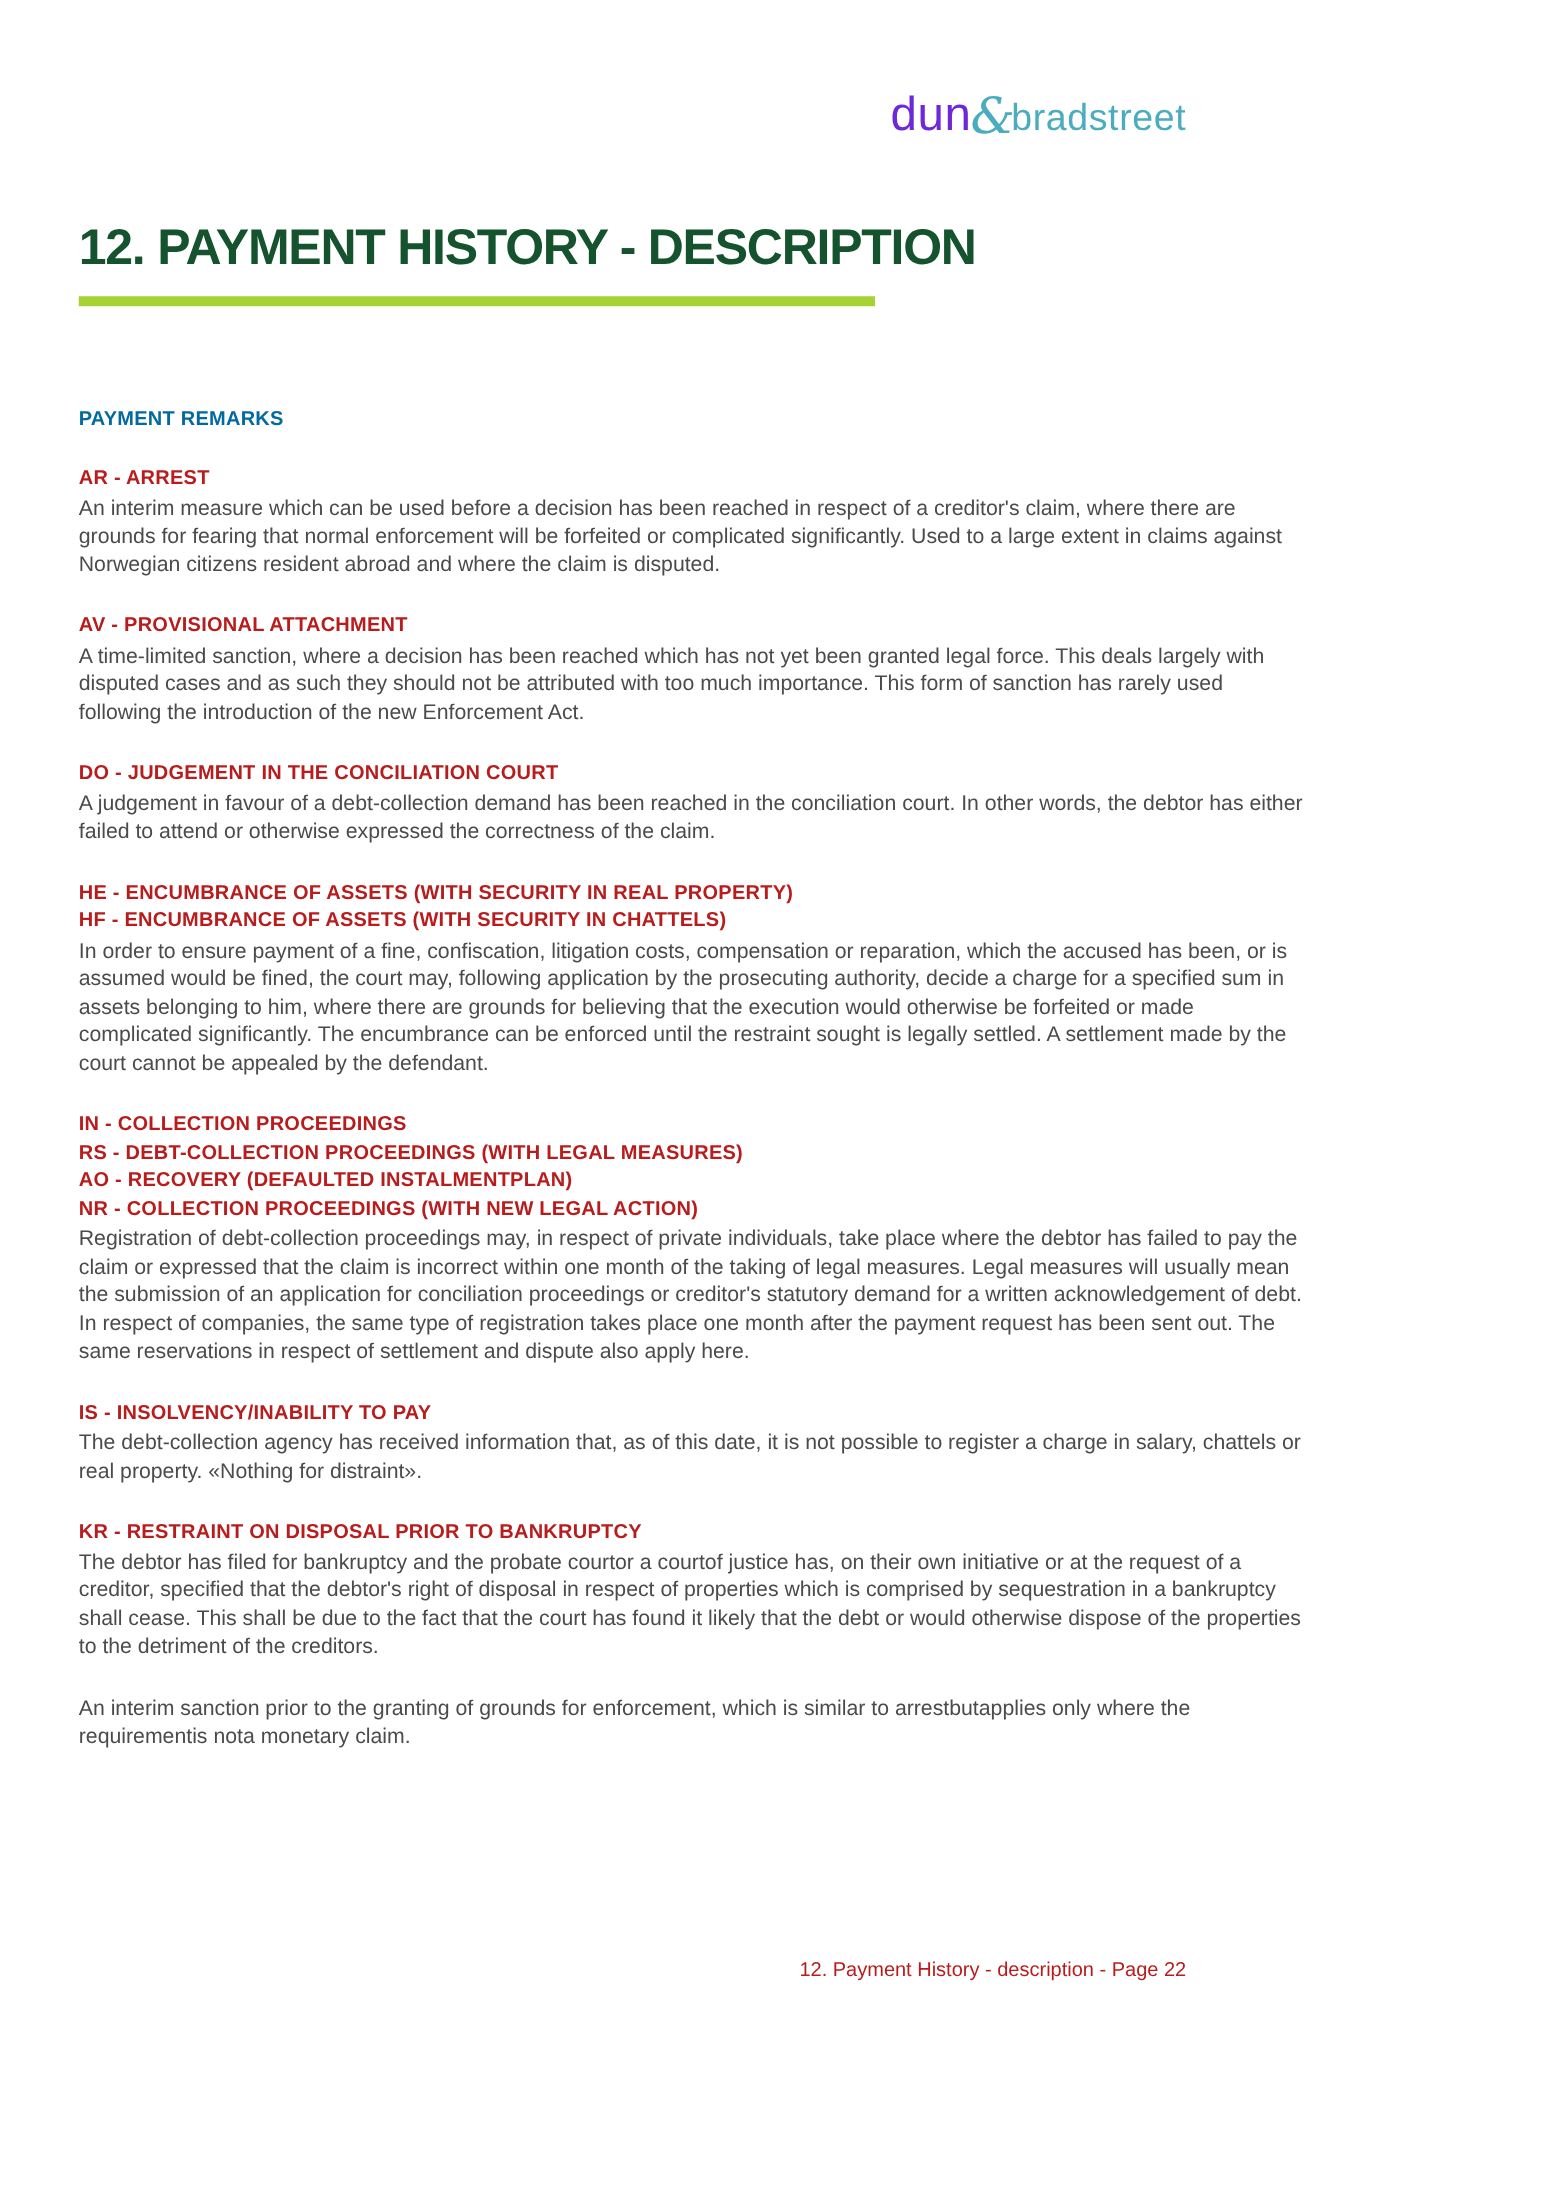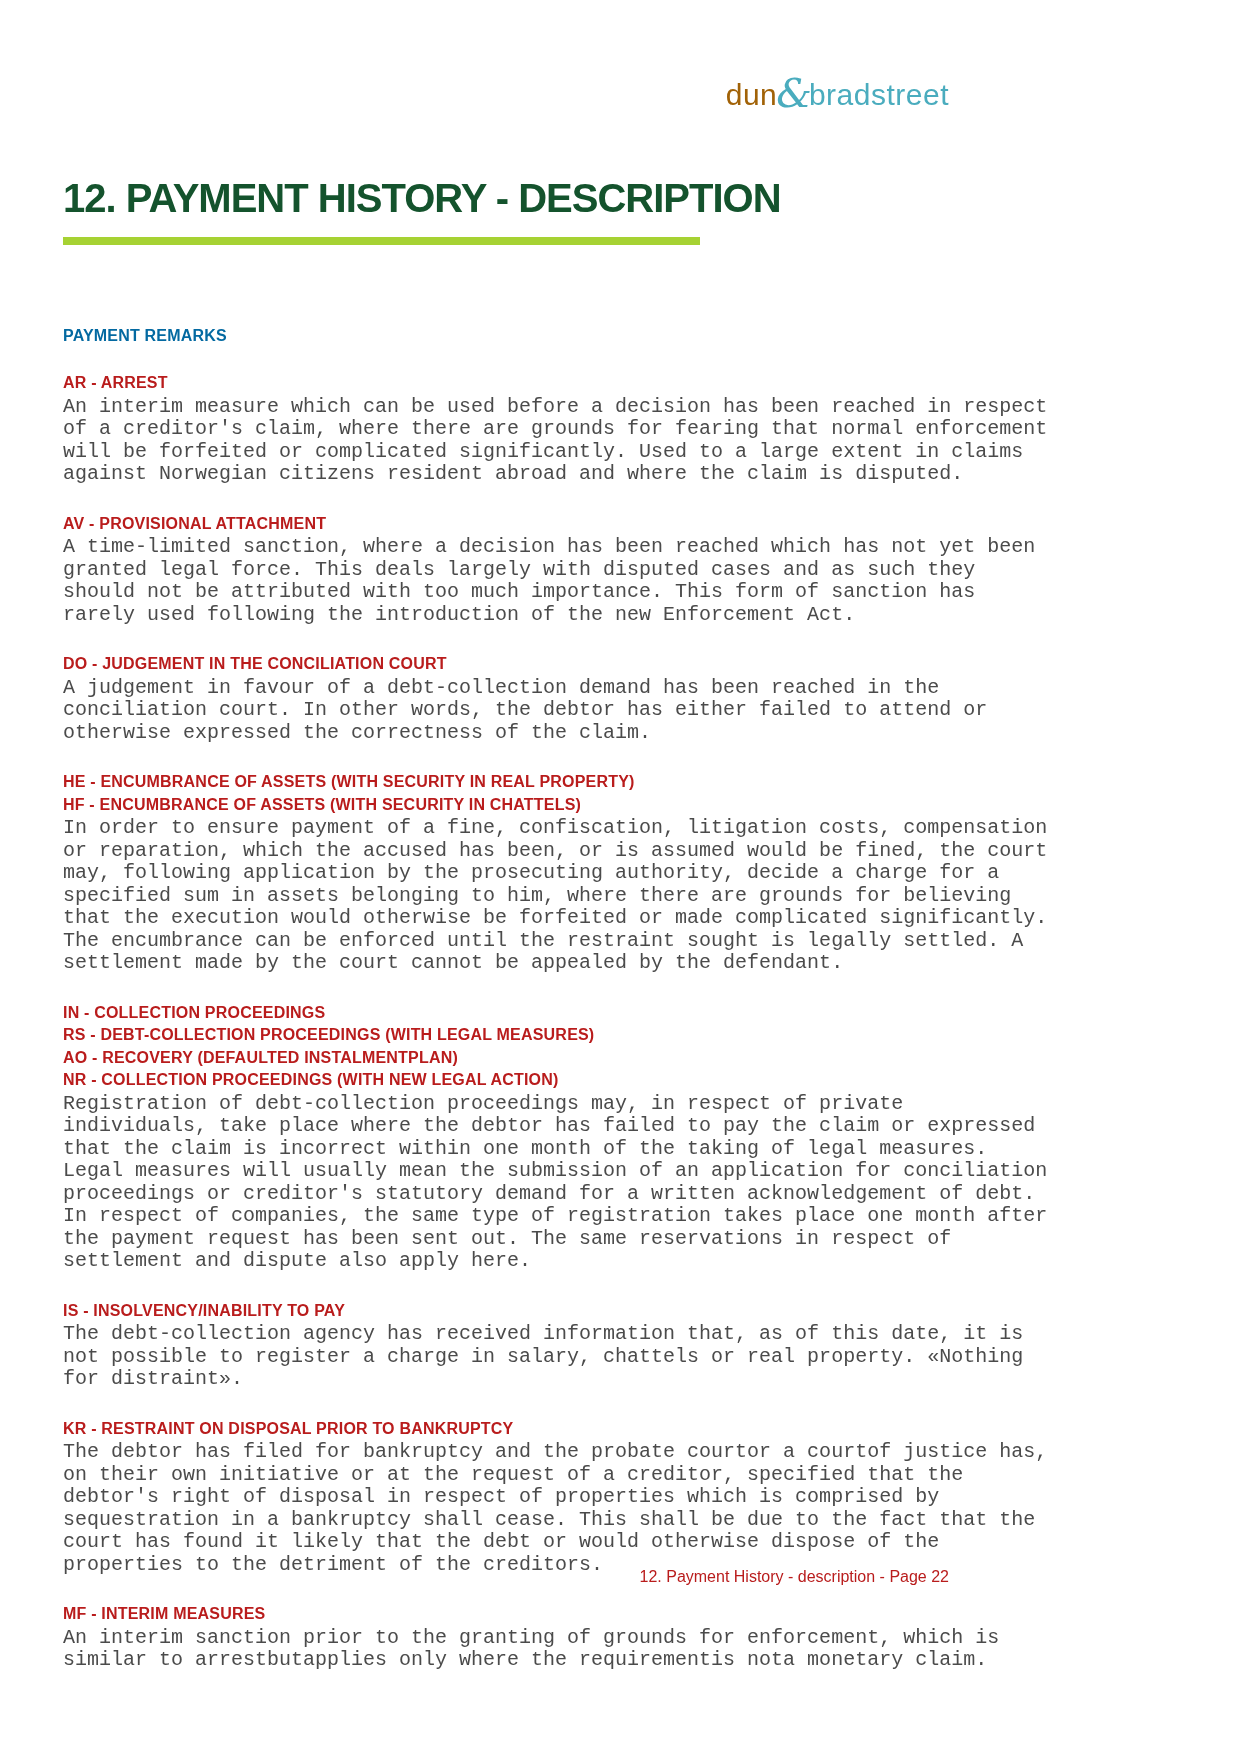--- a/index.html
+++ b/index.html
@@ -18,23 +18,23 @@
   .logo {
     position: absolute;
     top: 68px;
     right: 292px;
     display: flex;
     align-items: baseline;
     white-space: nowrap;
     font-family: "Liberation Sans", sans-serif;
   }
   .logo-dun {
-    font-size: 30px;
+    font-size: 38px;
     font-weight: 400;
-    color: #a16207;
+    color: #6d28d9;
     letter-spacing: 0.5px;
   }
   .logo-amp {
     font-family: "DejaVu Serif", serif;
     font-style: italic;
     font-size: 40px;
     font-weight: 400;
     color: #4aacbe;
     margin: 0 -3px 0 -1px;
     position: relative;
@@ -72,27 +72,26 @@
   }
   .entry { margin-top: 27px; max-width: 985px; }
   .entry-heading {
     font-size: 16px;
     font-weight: 700;
     color: #b91c1c;
     line-height: 22.5px;
     letter-spacing: 0.2px;
   }
   .entry-body {
-    font-size: 20px;
+    font-size: 17px;
     font-weight: 400;
     color: #4b4b4b;
     line-height: 22.5px;
     margin-top: 1px;
     max-width: 985px;
-    font-family: Liberation Mono, monospace;
   }
   .footer {
     position: absolute;
     bottom: 168px;
     right: 292px;
     font-size: 16px;
     color: #b91c1c;
     white-space: nowrap;
   }
 </style>
@@ -147,21 +146,20 @@
       <h3 class="entry-heading">IS - INSOLVENCY/INABILITY TO PAY</h3>
       <p class="entry-body">The debt-collection agency has received information that, as of this date, it is not possible to register a charge in salary, chattels or real property. «Nothing for distraint».</p>
     </section>
 
     <section class="entry">
       <h3 class="entry-heading">KR - RESTRAINT ON DISPOSAL PRIOR TO BANKRUPTCY</h3>
       <p class="entry-body">The debtor has filed for bankruptcy and the probate courtor a courtof justice has, on their own initiative or at the request of a creditor, specified that the debtor's right of disposal in respect of properties which is comprised by sequestration in a bankruptcy shall cease. This shall be due to the fact that the court has found it likely that the debt or would otherwise dispose of the properties to the detriment of the creditors.</p>
     </section>
 
     <section class="entry">
-      <h3 class="entry-heading">MF - INTERIM MEASURES</h3>
       <p class="entry-body">An interim sanction prior to the granting of grounds for enforcement, which is similar to arrestbutapplies only where the requirementis nota monetary claim.</p>
     </section>
 
   </div>
 
   <div class="footer">12. Payment History - description - Page 22</div>
 
 </div>
 
 </body></html>

